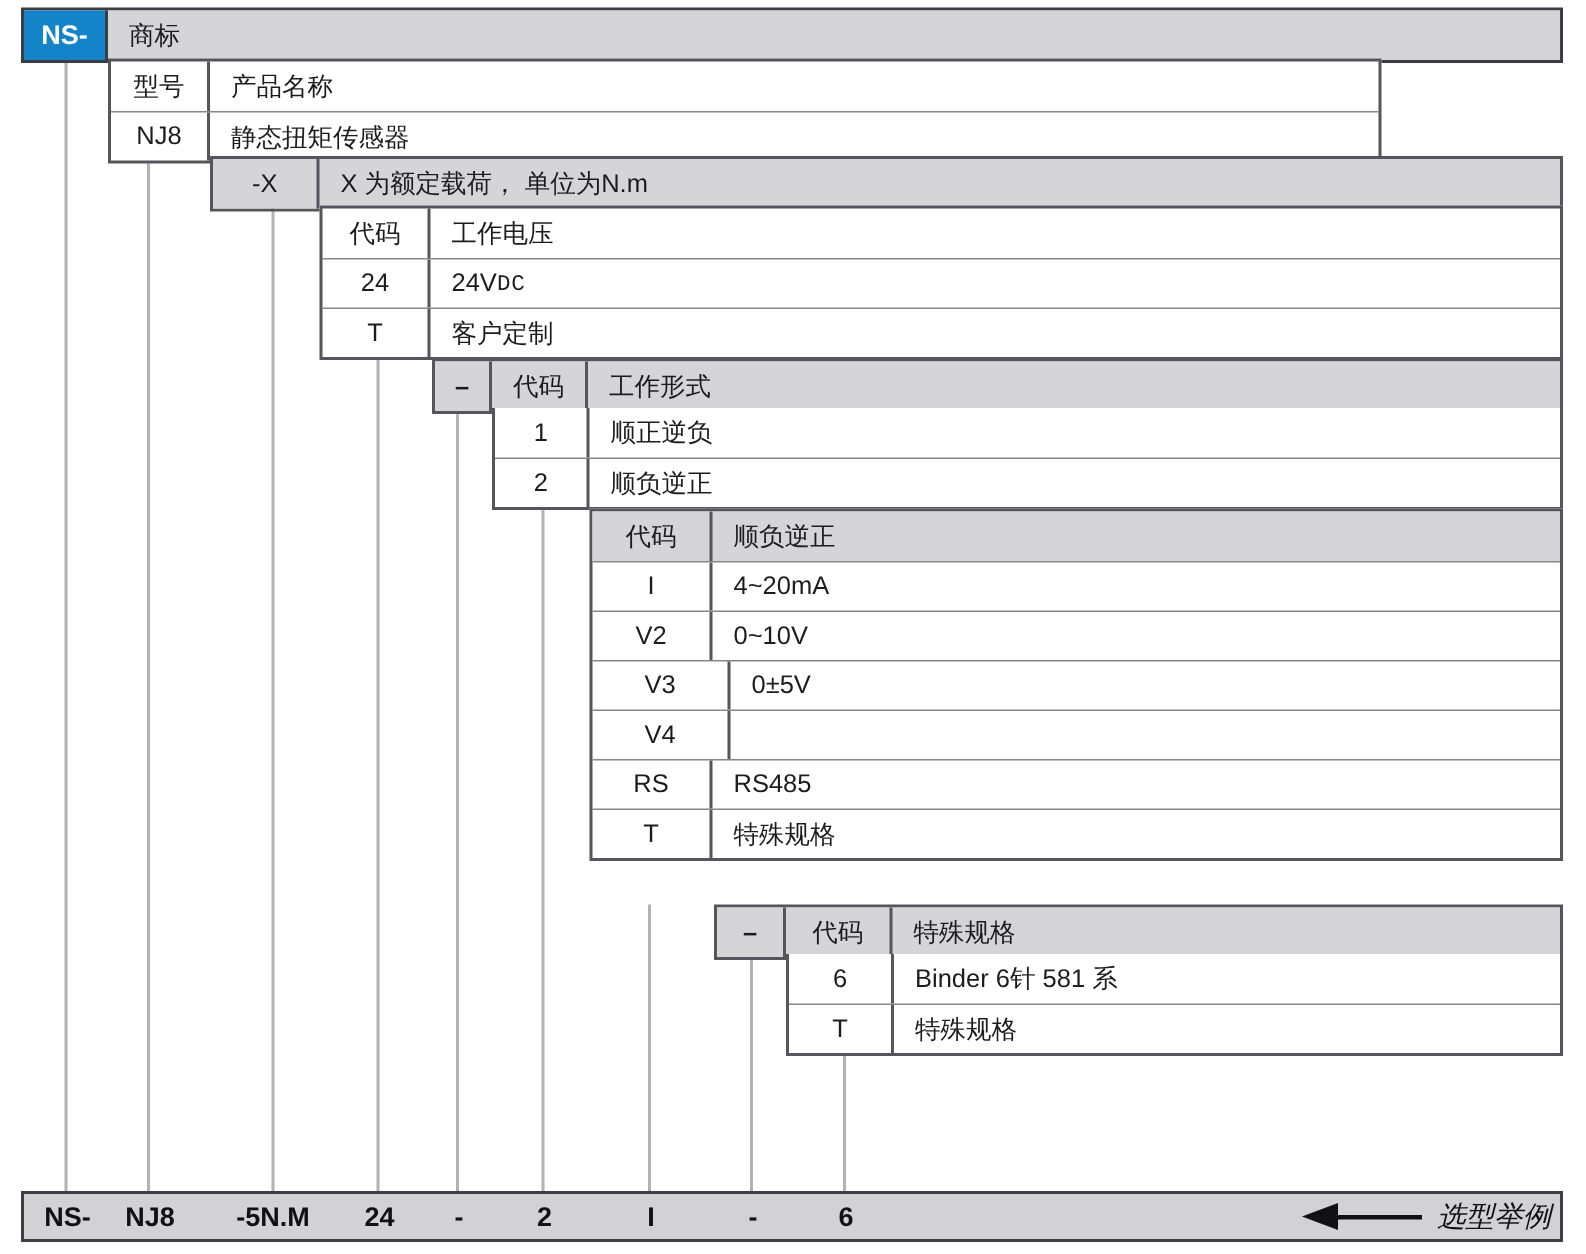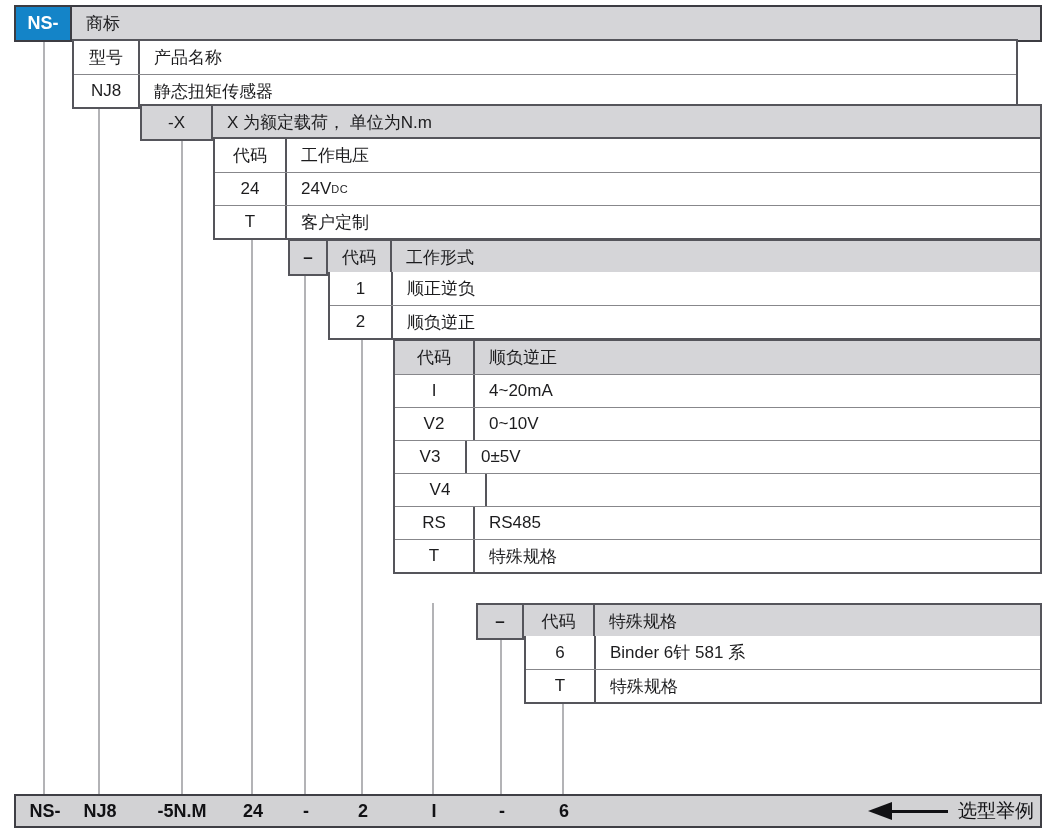--- a/index.html
+++ b/index.html
@@ -19,33 +19,33 @@
   .td-desc {
     flex:1 1 auto; display:flex; align-items:center; padding-left:14px;
     font-size:17px; height:100%;
   }
   .dash-cell { font-weight:700; }
   .brand-cell {
     background:#1484c8; color:#ffffff; font-weight:700; font-size:18px;
     display:flex; align-items:center; justify-content:center;
     border-right:2px solid #3c3c42; flex:0 0 auto; height:100%;
   }
-  .sm { font-size:11px; letter-spacing:0.5px; }
+  .sm { font-size:15px; letter-spacing:0.5px;font-family:Liberation Mono, monospace; }
   .connector { position:absolute; width:2px; background:#b3b3b6; }
   #example-bar {
     position:absolute; left:14px; top:794px; width:1028px; height:34px;
     background:#d2d2d4; border:2px solid #3f3f45;
   }
   .seg {
     position:absolute; top:0; height:100%; display:flex; align-items:center;
     transform:translateX(-50%); font-weight:700; font-size:18px; color:#111114;
   }
   #arrow-group {
     position:absolute; right:6px; top:0; height:100%;
-    display:flex; align-items:center; gap:0;
+    display:flex; align-items:center; gap:0;font-style:italic;
   }
   .arrow-head {
     width:0; height:0; border-top:9px solid transparent; border-bottom:9px solid transparent;
     border-right:24px solid #111114;
   }
   .arrow-shaft { width:56px; height:3px; background:#111114; margin-right:10px; }
   .example-label { font-size:19px; font-weight:500; color:#111114; }
 </style>
 </head>
 <body>
@@ -62,21 +62,21 @@
   <div class="connector" style="left:500px; top:635px; height:159px;"></div>
   <div class="connector" style="left:562px; top:701px; height:93px;"></div>
 
   <div class="tbl" style="left:14px; top:5px; width:1028px; border-color:#3c3c42;">
     <div class="tr">
       <div class="brand-cell" style="width:56px;">NS-</div>
       <div class="td-desc gray">商标</div>
     </div>
   </div>
 
-  <div class="tbl" style="left:72px; top:39px; width:946px;">
+  <div class="tbl" style="left:72px; top:39px; width:849px;">
     <div class="tr">
       <div class="td-code" style="width:66px;">型号</div>
       <div class="td-desc">产品名称</div>
     </div>
     <div class="tr">
       <div class="td-code" style="width:66px;">NJ8</div>
       <div class="td-desc">静态扭矩传感器</div>
     </div>
   </div>
 
@@ -131,21 +131,21 @@
     </div>
     <div class="tr">
       <div class="td-code" style="width:80px;">I</div>
       <div class="td-desc">4~20mA</div>
     </div>
     <div class="tr">
       <div class="td-code" style="width:80px;">V2</div>
       <div class="td-desc">0~10V</div>
     </div>
     <div class="tr">
-      <div class="td-code" style="width:72px;">V3</div>
+      <div class="td-code" style="width:92px;">V3</div>
       <div class="td-desc">0±5V</div>
     </div>
     <div class="tr">
       <div class="td-code" style="width:92px;">V4</div>
     </div>
     <div class="tr">
       <div class="td-code" style="width:80px;">RS</div>
       <div class="td-desc">RS485</div>
     </div>
     <div class="tr">

